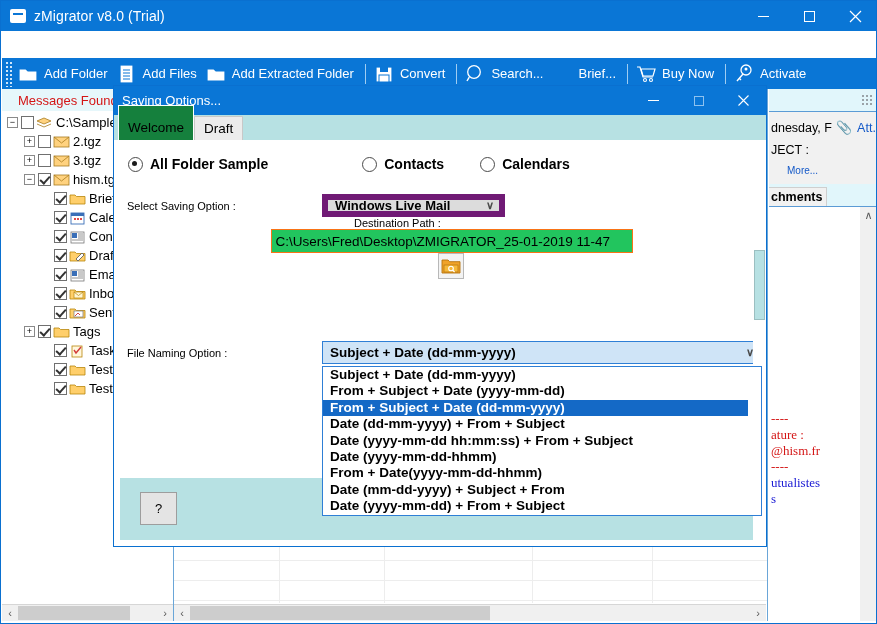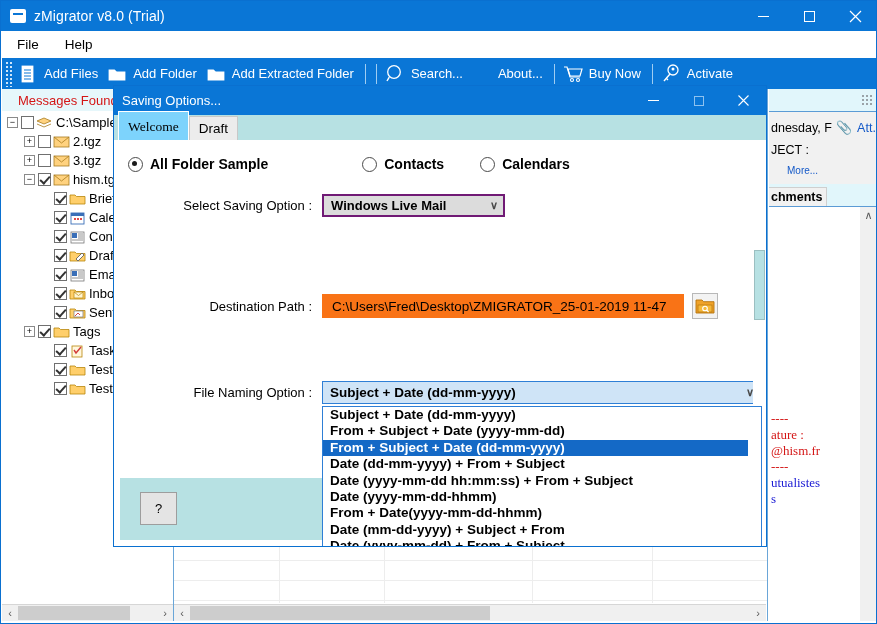--- a/index.html
+++ b/index.html
@@ -263,23 +263,23 @@
     height: 25px; background: #b7e1e3;
     display: flex; align-items: flex-end;
     padding-left: 4px;
   }
   .dlg-tab {
     font-size: 13.5px; padding: 4px 9px 4px 9px;
     background: #ececec; border: 1px solid #c8c8c8; border-bottom: none;
     color: #000;
   }
   .dlg-tab.active {
-    background: #7dd3fc; border-color: #ffffff;
-    padding-top: 7px; padding-bottom: 5px;
-    position: relative; z-index: 2; font-family: Liberation Serif, serif;
+    background: #15803d; border-color: #ffffff;
+    padding-top: 14px; padding-bottom: 5px;
+    position: relative; z-index: 2;
   }
 
   .dlg-body {
     position: relative;
     height: 406px; background: #ffffff;
     overflow: hidden;
   }
   .radio-row {
     display: flex; align-items: center;
     padding: 16px 0 0 14px;
@@ -287,38 +287,38 @@
   }
   .radio-row .ritem { display:flex; align-items:center; }
   .radio { width: 13px; height: 13px; border: 1px solid #4a4a4a; border-radius: 50%; background:#fff; position:relative; flex:none; margin-right:7px; }
   .radio.on::after {
     content:""; position:absolute; left:3px; top:3px;
     width:5px; height:5px; background:#1c1c1c; border-radius:50%;
   }
   .rgap1 { width: 94px; } .rgap2 { width: 36px; }
 
   .form-row { display:flex; align-items:center; }
-  .form-lab { font-size: 13px; text-align: right; }
+  .form-lab { font-size: 11px; }
 
   .row-saving { margin-top: 22px; padding-left: 13px; }
   .row-saving .form-lab { width: 185px; }
   .combo-saving {
     margin-left: 10px; width: 183px; height: 23px;
-    background: #dcdcdc; border: 2px solid #701a75;
+    background: #dcdcdc; border: 6px solid #701a75;
     display:flex; align-items:center;
     font-size: 13px; font-weight: bold; box-sizing:border-box;
   }
   .combo-saving .cv { padding-left: 7px; flex: 1; }
   .combo-saving .ca { width: 18px; text-align:center; color:#4a4a4a; font-size:11px; }
 
-  .row-dest { margin-top: 76px; padding-left: 13px; }
+  .row-dest { padding-left: 13px; flex-direction: column; }
   .row-dest .form-lab { width: 185px; }
   .dest-input {
     margin-left: 10px; width: 362px; height: 24px;
-    background: #f97316; border: 6px solid #f97316;
+    background: #22c55e; border: 1px solid #f97316;
     display:flex; align-items:center; font-size: 13.5px;
     box-sizing: border-box; padding-left: 4px;
     font-family: "Liberation Sans", sans-serif;
   }
   .browse-btn {
     margin-left: 8px; width: 26px; height: 26px;
     border: 1px solid #b8b8b8; background: #f3f3f3;
     display:flex; align-items:center; justify-content:center;
     box-sizing: border-box;
   }
@@ -395,74 +395,80 @@
           <span class="gl-max"></span>
         </div>
       <div class="win-btn">
         <svg width="13" height="13" viewBox="0 0 13 13">
             <path d="M1 1 L12 12 M12 1 L1 12" stroke="#fff" stroke-width="1.2" fill="none"></path>
           </svg>
       </div>
     </div>
   </div>
 
-  <div class="menubar">
-    <div class="menu-item">File</div>
-    <div class="menu-item">Help</div>
-  </div>
 
   <div class="toolbar">
     <div class="tb-grip"></div>
+
+    <div class="tb-item">
+      <span class="tb-ico ico-folder">
+        <svg width="22" height="22" viewBox="0 0 22 22">
+            <path d="M2 6h7l2 2h9v10H2z" fill="#fff" stroke="#0a76d6" stroke-width="1.2"></path>
+          </svg>
+      </span>
+      <span class="lbl">Add Folder</span>
+    </div>
 
     <div class="tb-item">
       <span class="tb-ico ico-doc">
         <svg width="22" height="22" viewBox="0 0 22 22">
             <rect x="4" y="2" width="13" height="18" fill="#fff" stroke="#0a76d6" stroke-width="1.2"></rect>
             <path d="M7 7h7M7 10h7M7 13h7M7 16h7" stroke="#0a76d6" stroke-width="1"></path>
           </svg>
       </span>
       <span class="lbl">Add Files</span>
     </div>
 
     <div class="tb-item">
       <span class="tb-ico ico-folder">
         <svg width="22" height="22" viewBox="0 0 22 22">
             <path d="M2 6h7l2 2h9v10H2z" fill="#fff" stroke="#0a76d6" stroke-width="1.2"></path>
           </svg>
       </span>
-      <span class="lbl">Add Folder</span>
-    </div>
+      <span class="lbl">Add Extracted Folder</span>
+    </div>
+
+    <div class="tb-sep"></div>
 
     <div class="tb-item">
-      <span class="tb-ico ico-folder">
+      <span class="tb-ico ico-disk">
         <svg width="22" height="22" viewBox="0 0 22 22">
-            <path d="M2 6h7l2 2h9v10H2z" fill="#fff" stroke="#0a76d6" stroke-width="1.2"></path>
+            <rect x="3" y="4" width="16" height="15" fill="#fff" stroke="#0a76d6" stroke-width="1.2"></rect>
+            <rect x="7" y="4" width="8" height="5" fill="#0a76d6"></rect>
+            <rect x="6" y="12" width="10" height="7" fill="#fff" stroke="#0a76d6" stroke-width="1"></rect>
           </svg>
       </span>
-      <span class="lbl">Add Extracted Folder</span>
-    </div>
-
-    <div class="tb-sep"></div>
-
+      <span class="lbl">Convert</span>
+    </div>
 
     <div class="tb-sep"></div>
 
     <div class="tb-item">
       <span class="tb-ico ico-search">
         <svg width="22" height="22" viewBox="0 0 22 22">
             <circle cx="10" cy="9" r="6.3" fill="none" stroke="#fff" stroke-width="1.3"></circle>
             <path d="M5.3 14.2 L3 18" stroke="#fff" stroke-width="1.4"></path>
           </svg>
       </span>
       <span class="lbl">Search...</span>
     </div>
 
     <div class="tb-item">
       <span class="tb-ico"><span class="ico-stop"></span></span>
-      <span class="lbl">About...</span>
+      <span class="lbl">Brief...</span>
     </div>
 
     <div class="tb-sep"></div>
 
     <div class="tb-item">
       <span class="tb-ico ico-cart">
         <svg width="22" height="22" viewBox="0 0 22 22">
             <path d="M2 4h3l3 10h10" fill="none" stroke="#fff" stroke-width="1.2"></path>
             <path d="M6 6h14l-2 7H8z" fill="none" stroke="#fff" stroke-width="1.2"></path>
             <circle cx="10" cy="17" r="1.5" fill="none" stroke="#fff" stroke-width="1.1"></circle>

